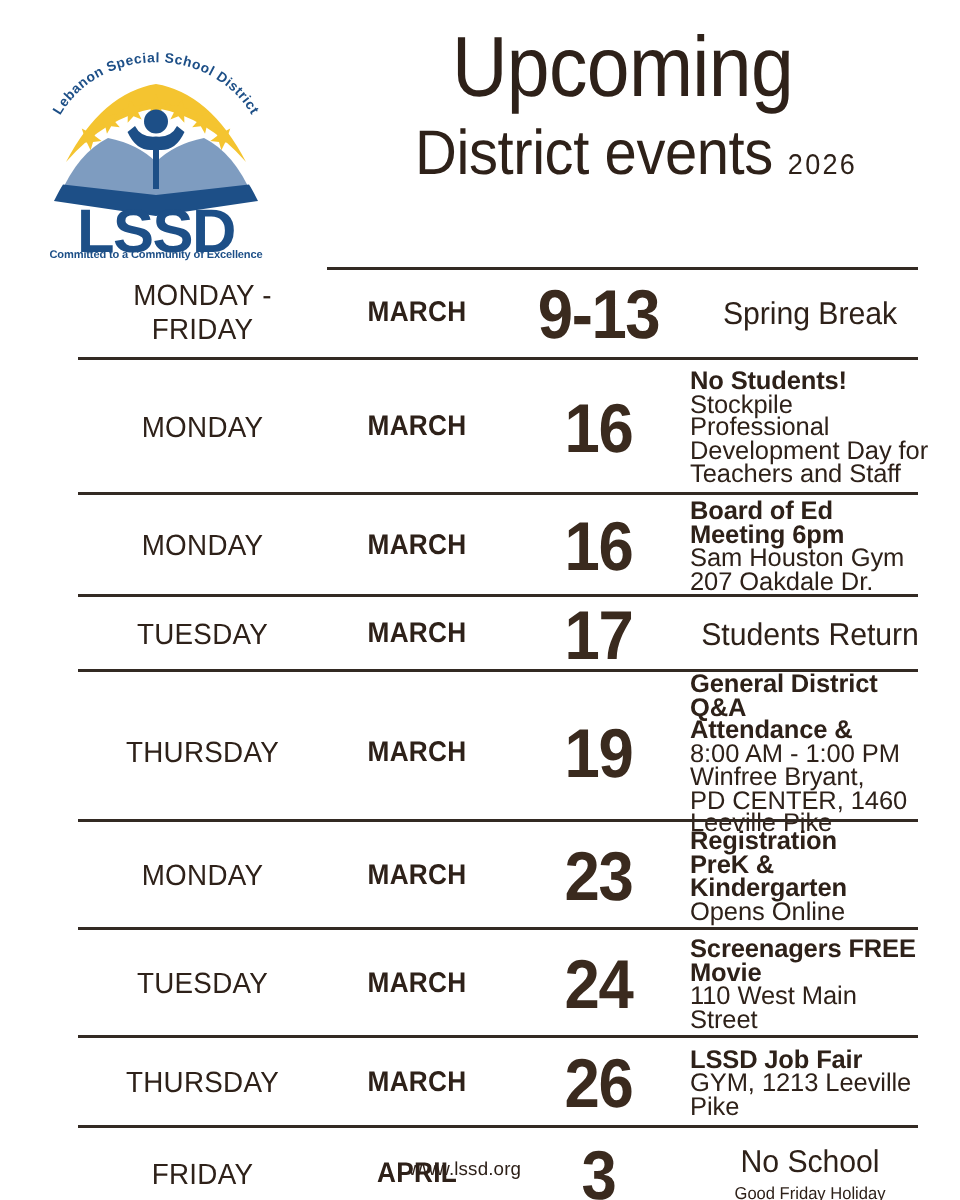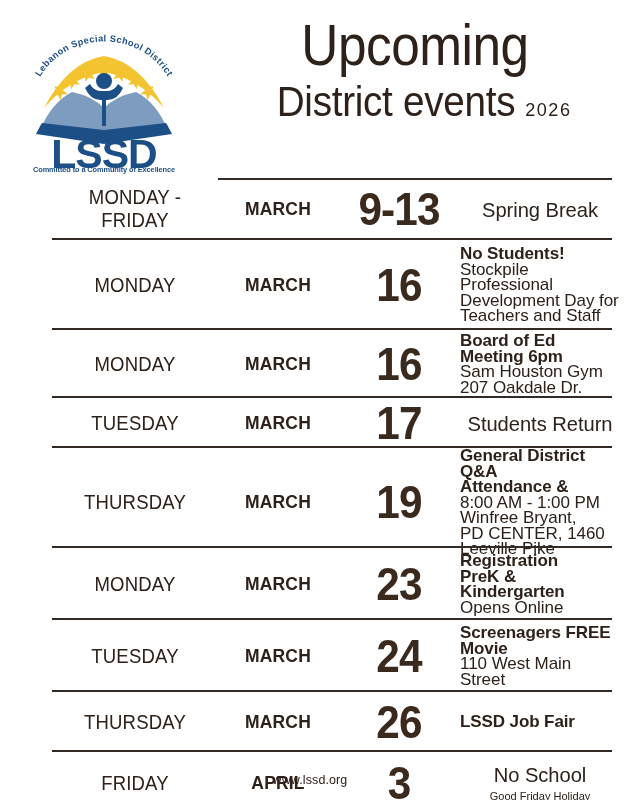--- a/index.html
+++ b/index.html
@@ -355,20 +355,21 @@
       </div>
       <div class="row" style="height: 60px;">
         <div class="cell-spacer"></div>
         <div class="c-day">
           <div>THURSDAY</div>
         </div>
         <div class="c-month">MARCH</div>
         <div class="c-date">26</div>
         <div class="c-desc">
           <span class="desc-bold">LSSD Job Fair</span>
+          <span class="desc-line">GYM, 1213 Leeville Pike</span>
         </div>
         <div class="cell-spacer"></div>
       </div>
       <div class="row last" style="height: 62px;">
         <div class="cell-spacer"></div>
         <div class="c-day">
           <div>FRIDAY</div>
         </div>
         <div class="c-month">APRIL</div>
         <div class="c-date">3</div>

